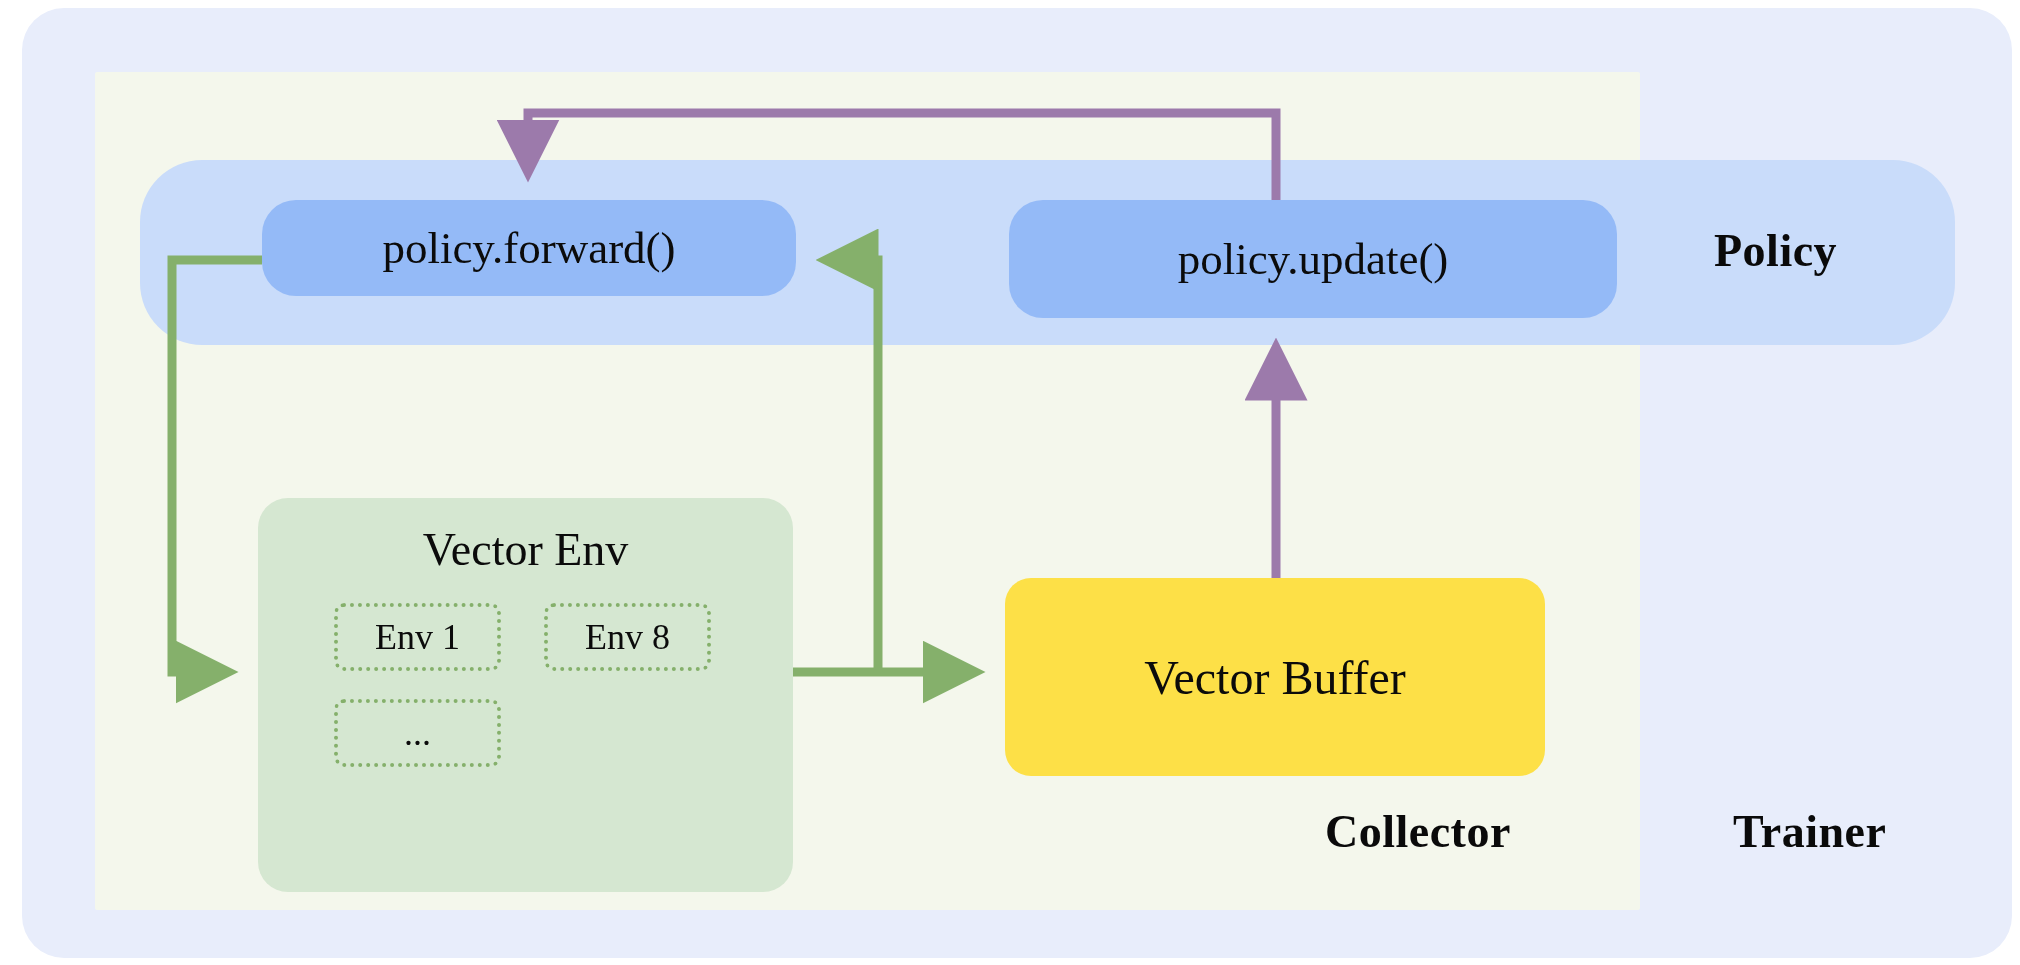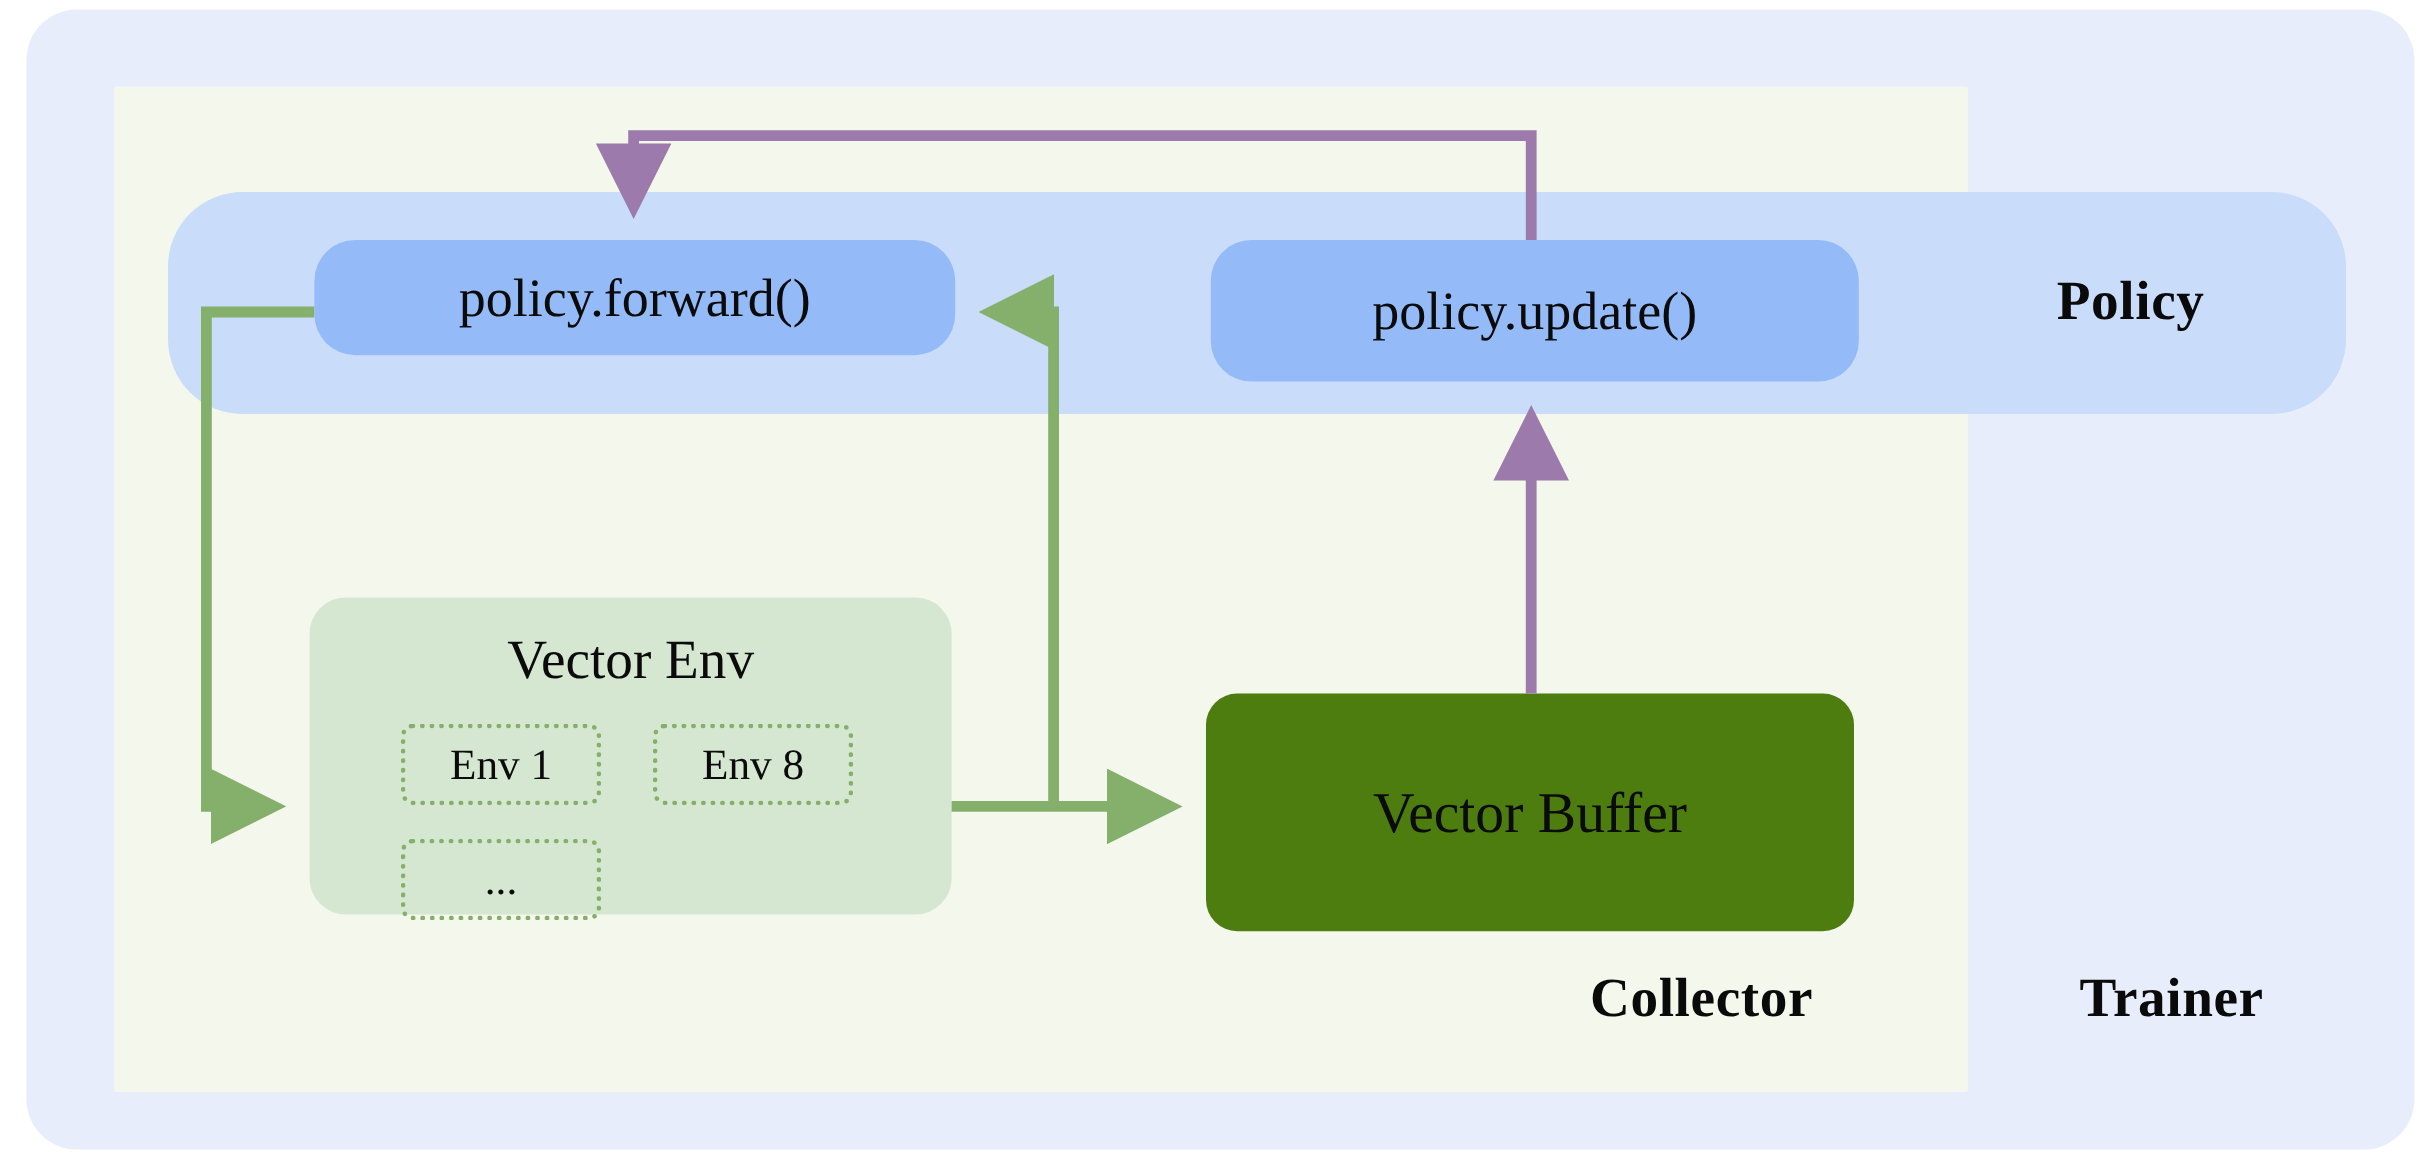--- a/index.html
+++ b/index.html
@@ -78,31 +78,31 @@
   }
   #policy-forward-node {
     left: 262px;
     top: 200px;
     width: 534px;
     height: 96px;
   }
   #policy-update-node {
     left: 1009px;
     top: 200px;
-    width: 540px;
+    width: 608px;
     height: 118px;
   }
 
   
   #vector-env-box {
     position: absolute;
     left: 258px;
     top: 498px;
     width: 535px;
-    height: 264px;
+    height: 394px;
     background: #d5e7d1;
     border-radius: 30px;
   }
   #vector-env-title {
     position: absolute;
     left: 0;
     top: 25px;
     width: 100%;
     text-align: center;
     font-family: "Liberation Serif", "DejaVu Serif", serif;
@@ -132,21 +132,21 @@
     color: #0b0b0b;
   }
 
   
   #vector-buffer-box {
     position: absolute;
     left: 1005px;
     top: 578px;
     width: 540px;
     height: 198px;
-    background: #4d7c0f;
+    background: #fde047;
     border-radius: 26px;
     display: flex;
     align-items: center;
     justify-content: center;
     font-family: "Liberation Serif", "DejaVu Serif", serif;
     font-size: 48px;
     color: #0b0b0b;
   }
 
   

